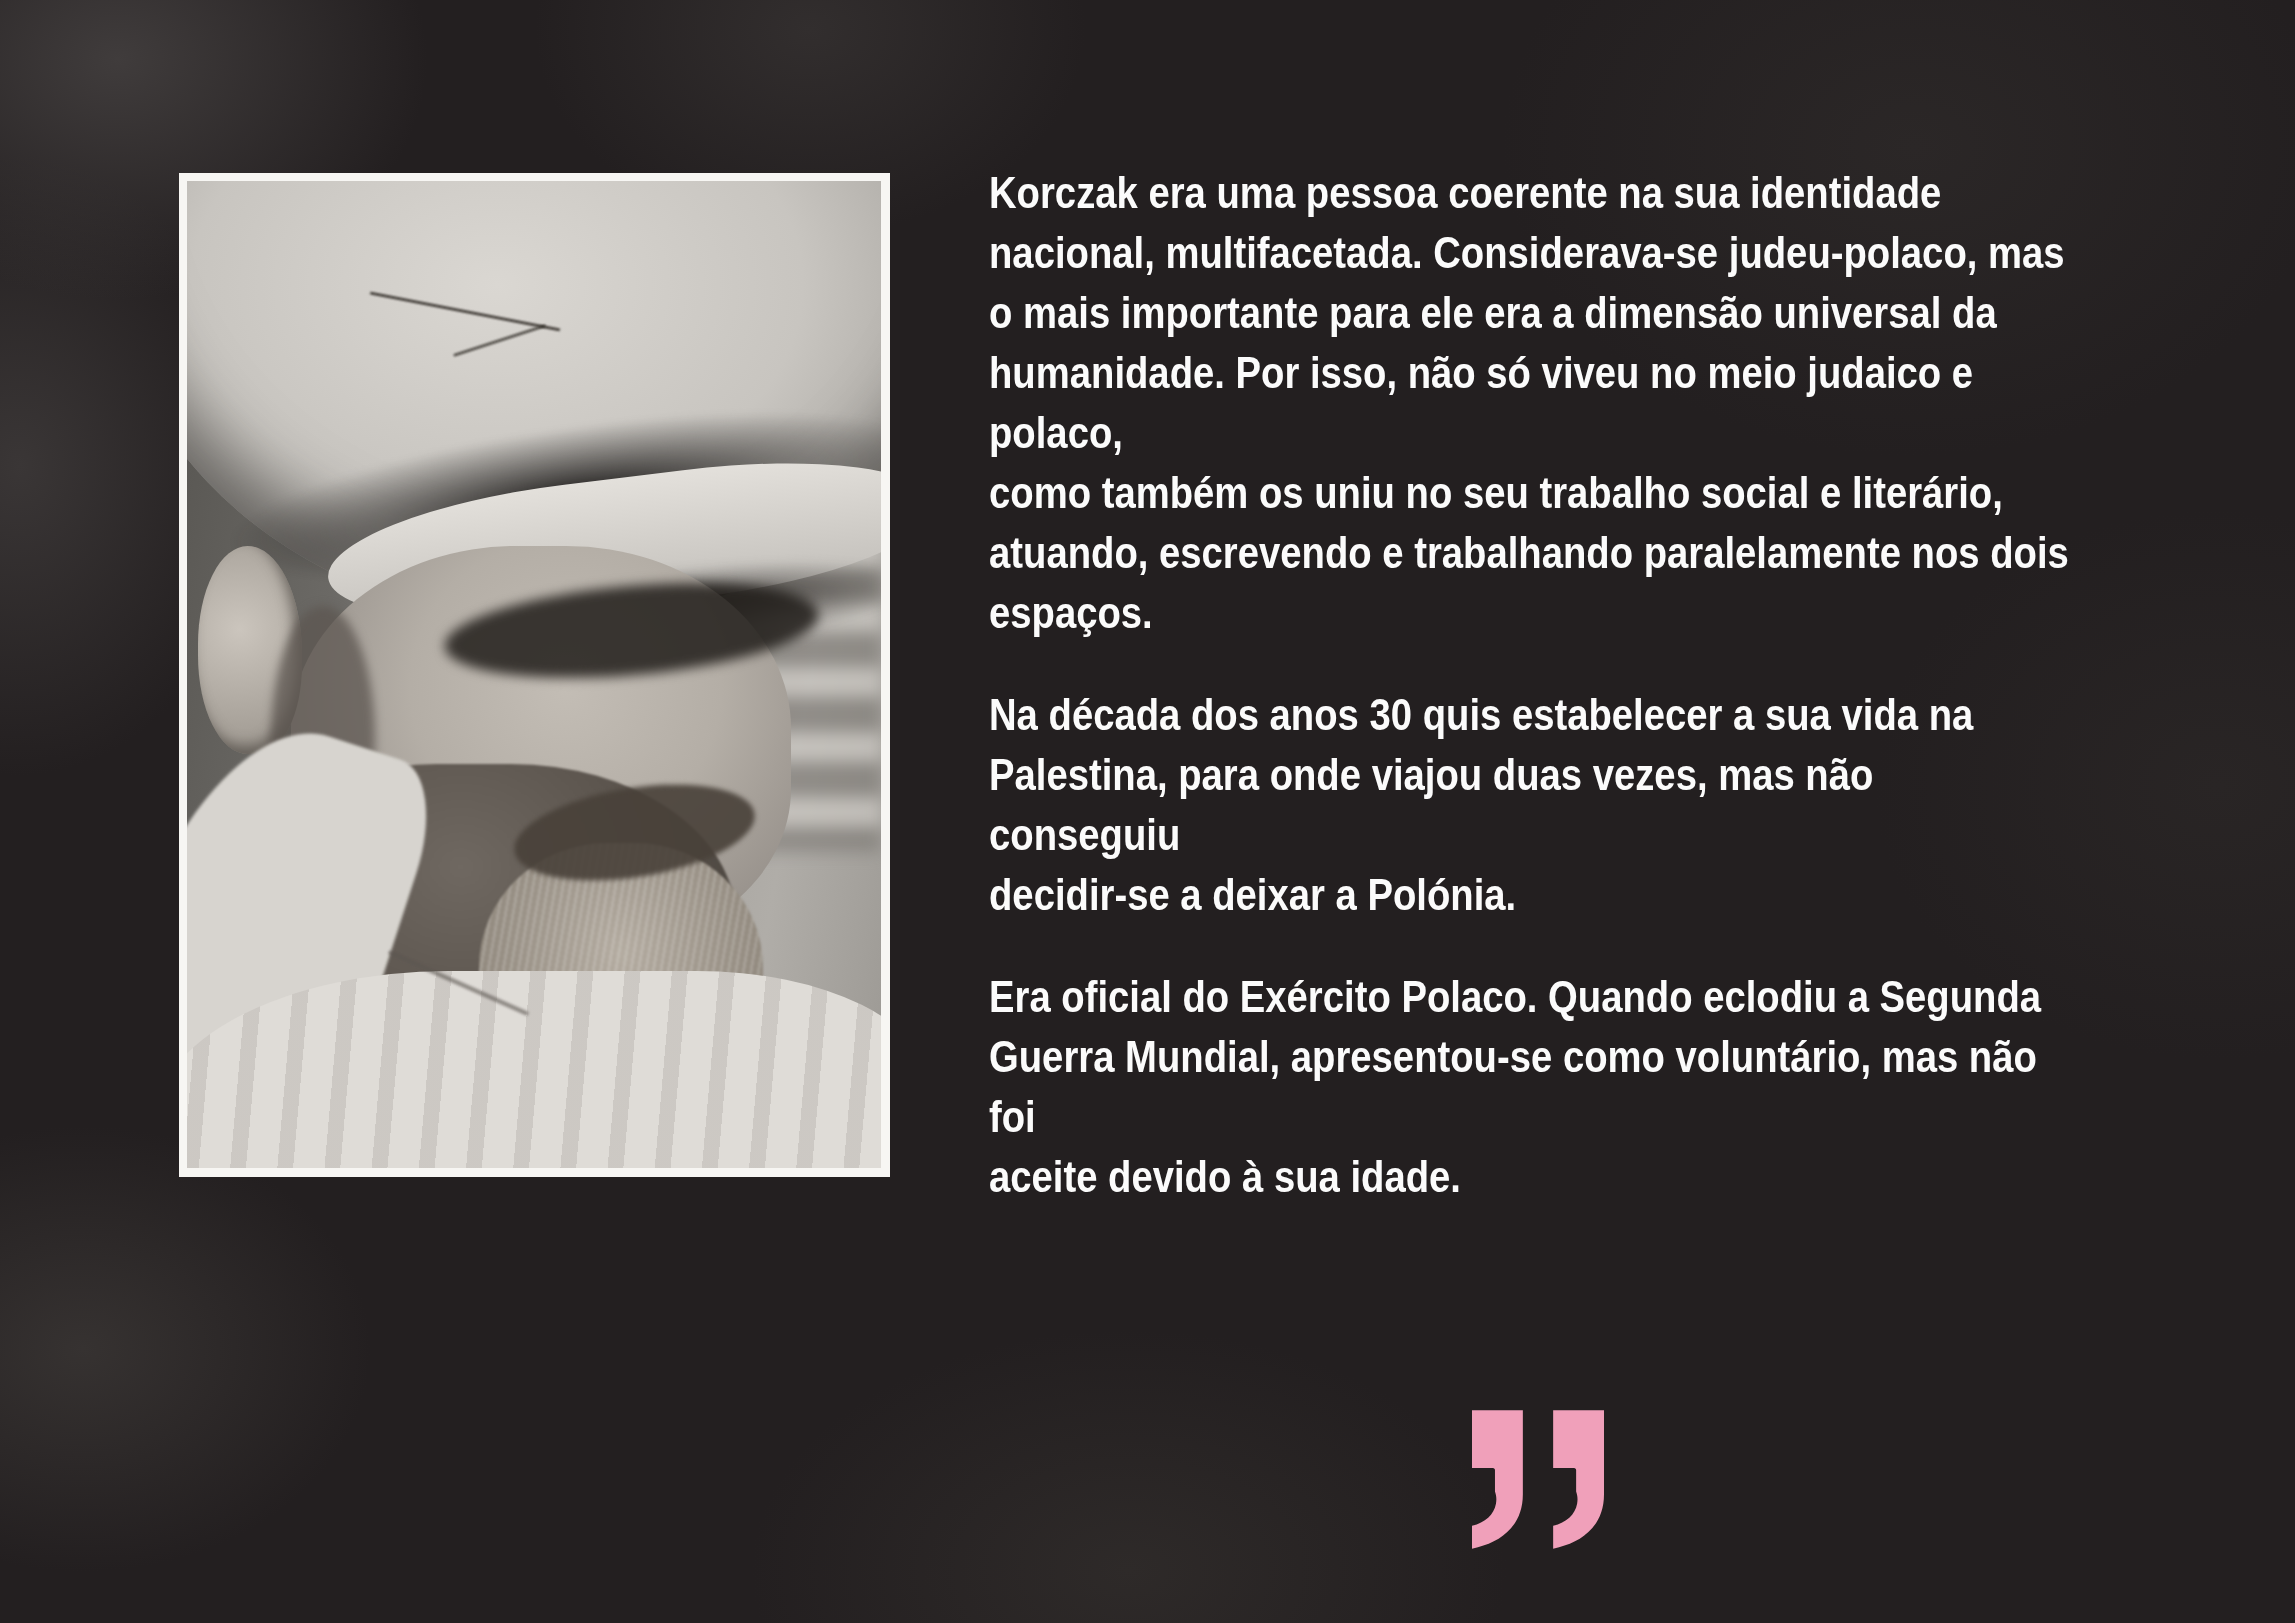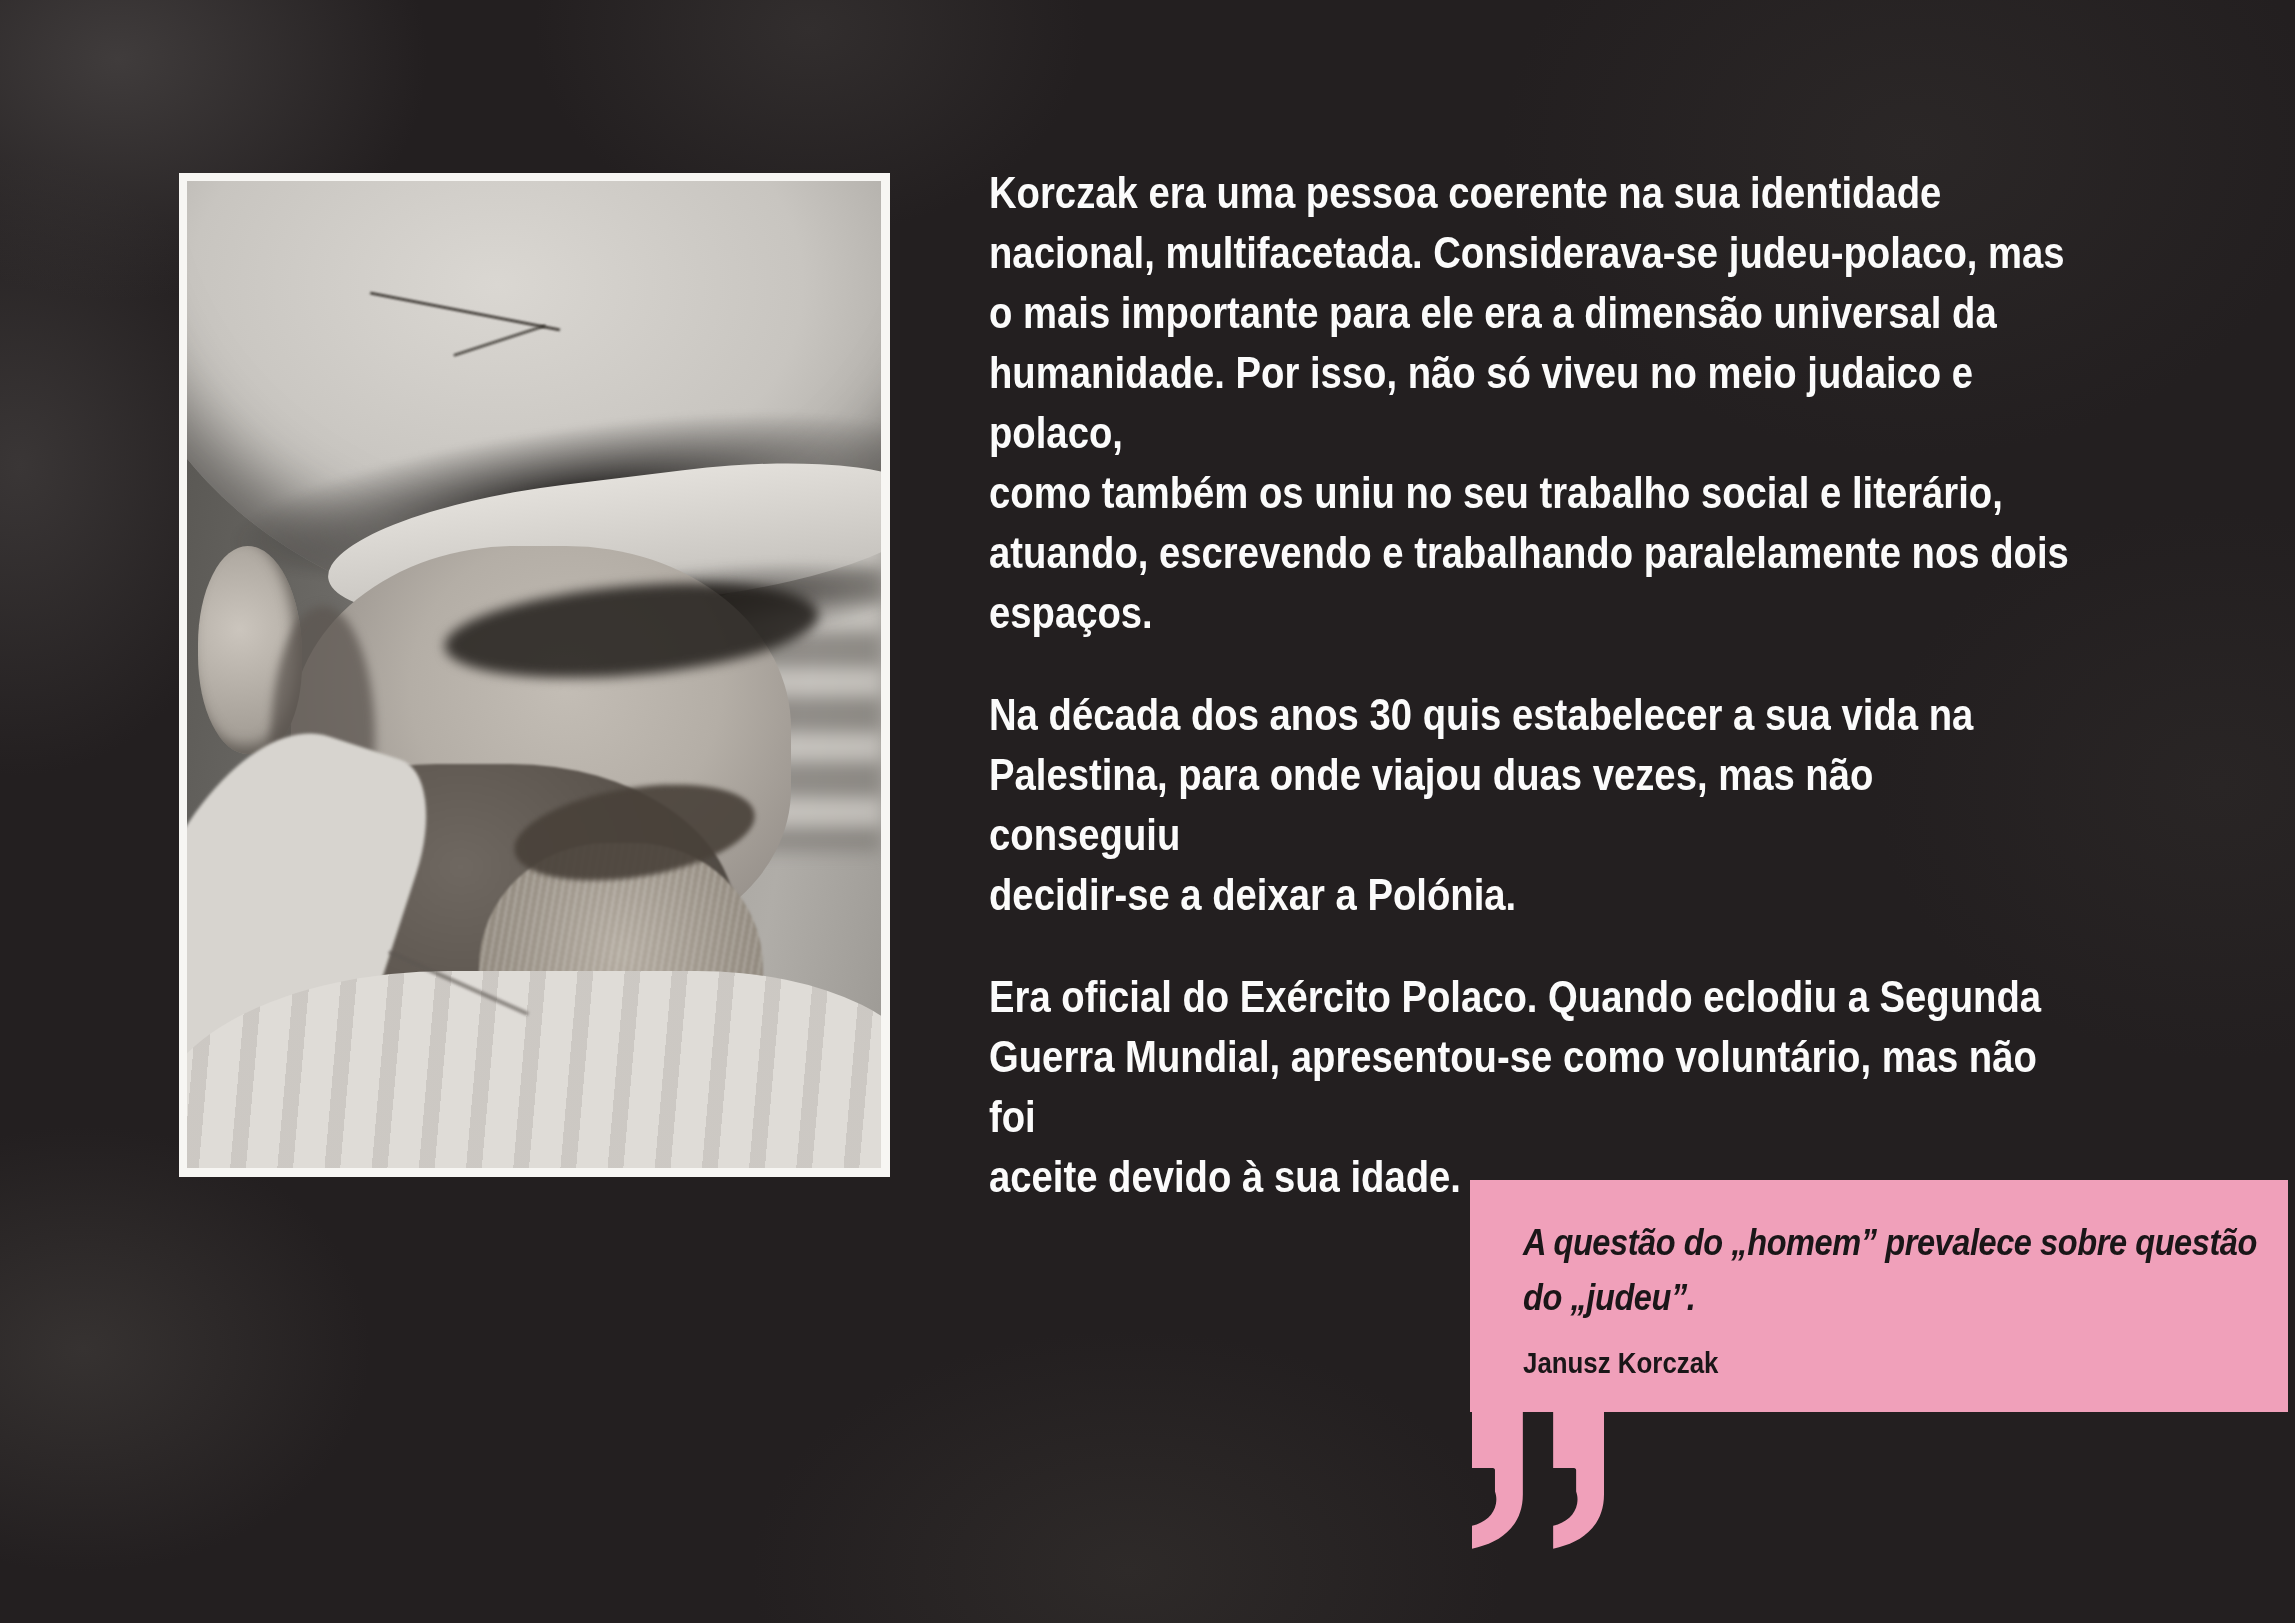--- a/index.html
+++ b/index.html
@@ -146,27 +146,20 @@
 atuando, escrevendo e trabalhando paralelamente nos dois
 espaços.</p>
     <p>Na década dos anos 30 quis estabelecer a sua vida na
 Palestina, para onde viajou duas vezes, mas não conseguiu
 decidir-se a deixar a Polónia.</p>
     <p>Era oficial do Exército Polaco. Quando eclodiu a Segunda
 Guerra Mundial, apresentou-se como voluntário, mas não foi
 aceite devido à sua idade.</p>
   </div>
 
-  <div class="quote-box">
-    <div class="quote-inner">
-      <p class="quote-text">A questão do „homem” prevalece sobre questão
-do „judeu”.</p>
-      <p class="quote-author">Janusz Korczak</p>
-    </div>
-  </div>
 
   <svg class="quote-tail" viewBox="0 0 270 285" xmlns="http://www.w3.org/2000/svg">
     <path fill="#f0a0ba" d="M0,0 H104 V172 C104,233 63,267 12,280 L0,283 L0,236 C27,230 45,213 49,191 C51,180 49,172 47,166 L47,122 C47,119 44,118 41,118 L0,118 Z"></path>
     <path fill="#f0a0ba" transform="translate(166,0)" d="M0,0 H104 V172 C104,233 63,267 12,280 L0,283 L0,236 C27,230 45,213 49,191 C51,180 49,172 47,166 L47,122 C47,119 44,118 41,118 L0,118 Z"></path>
   </svg>
 
 </div>
 
 
 </body></html>

